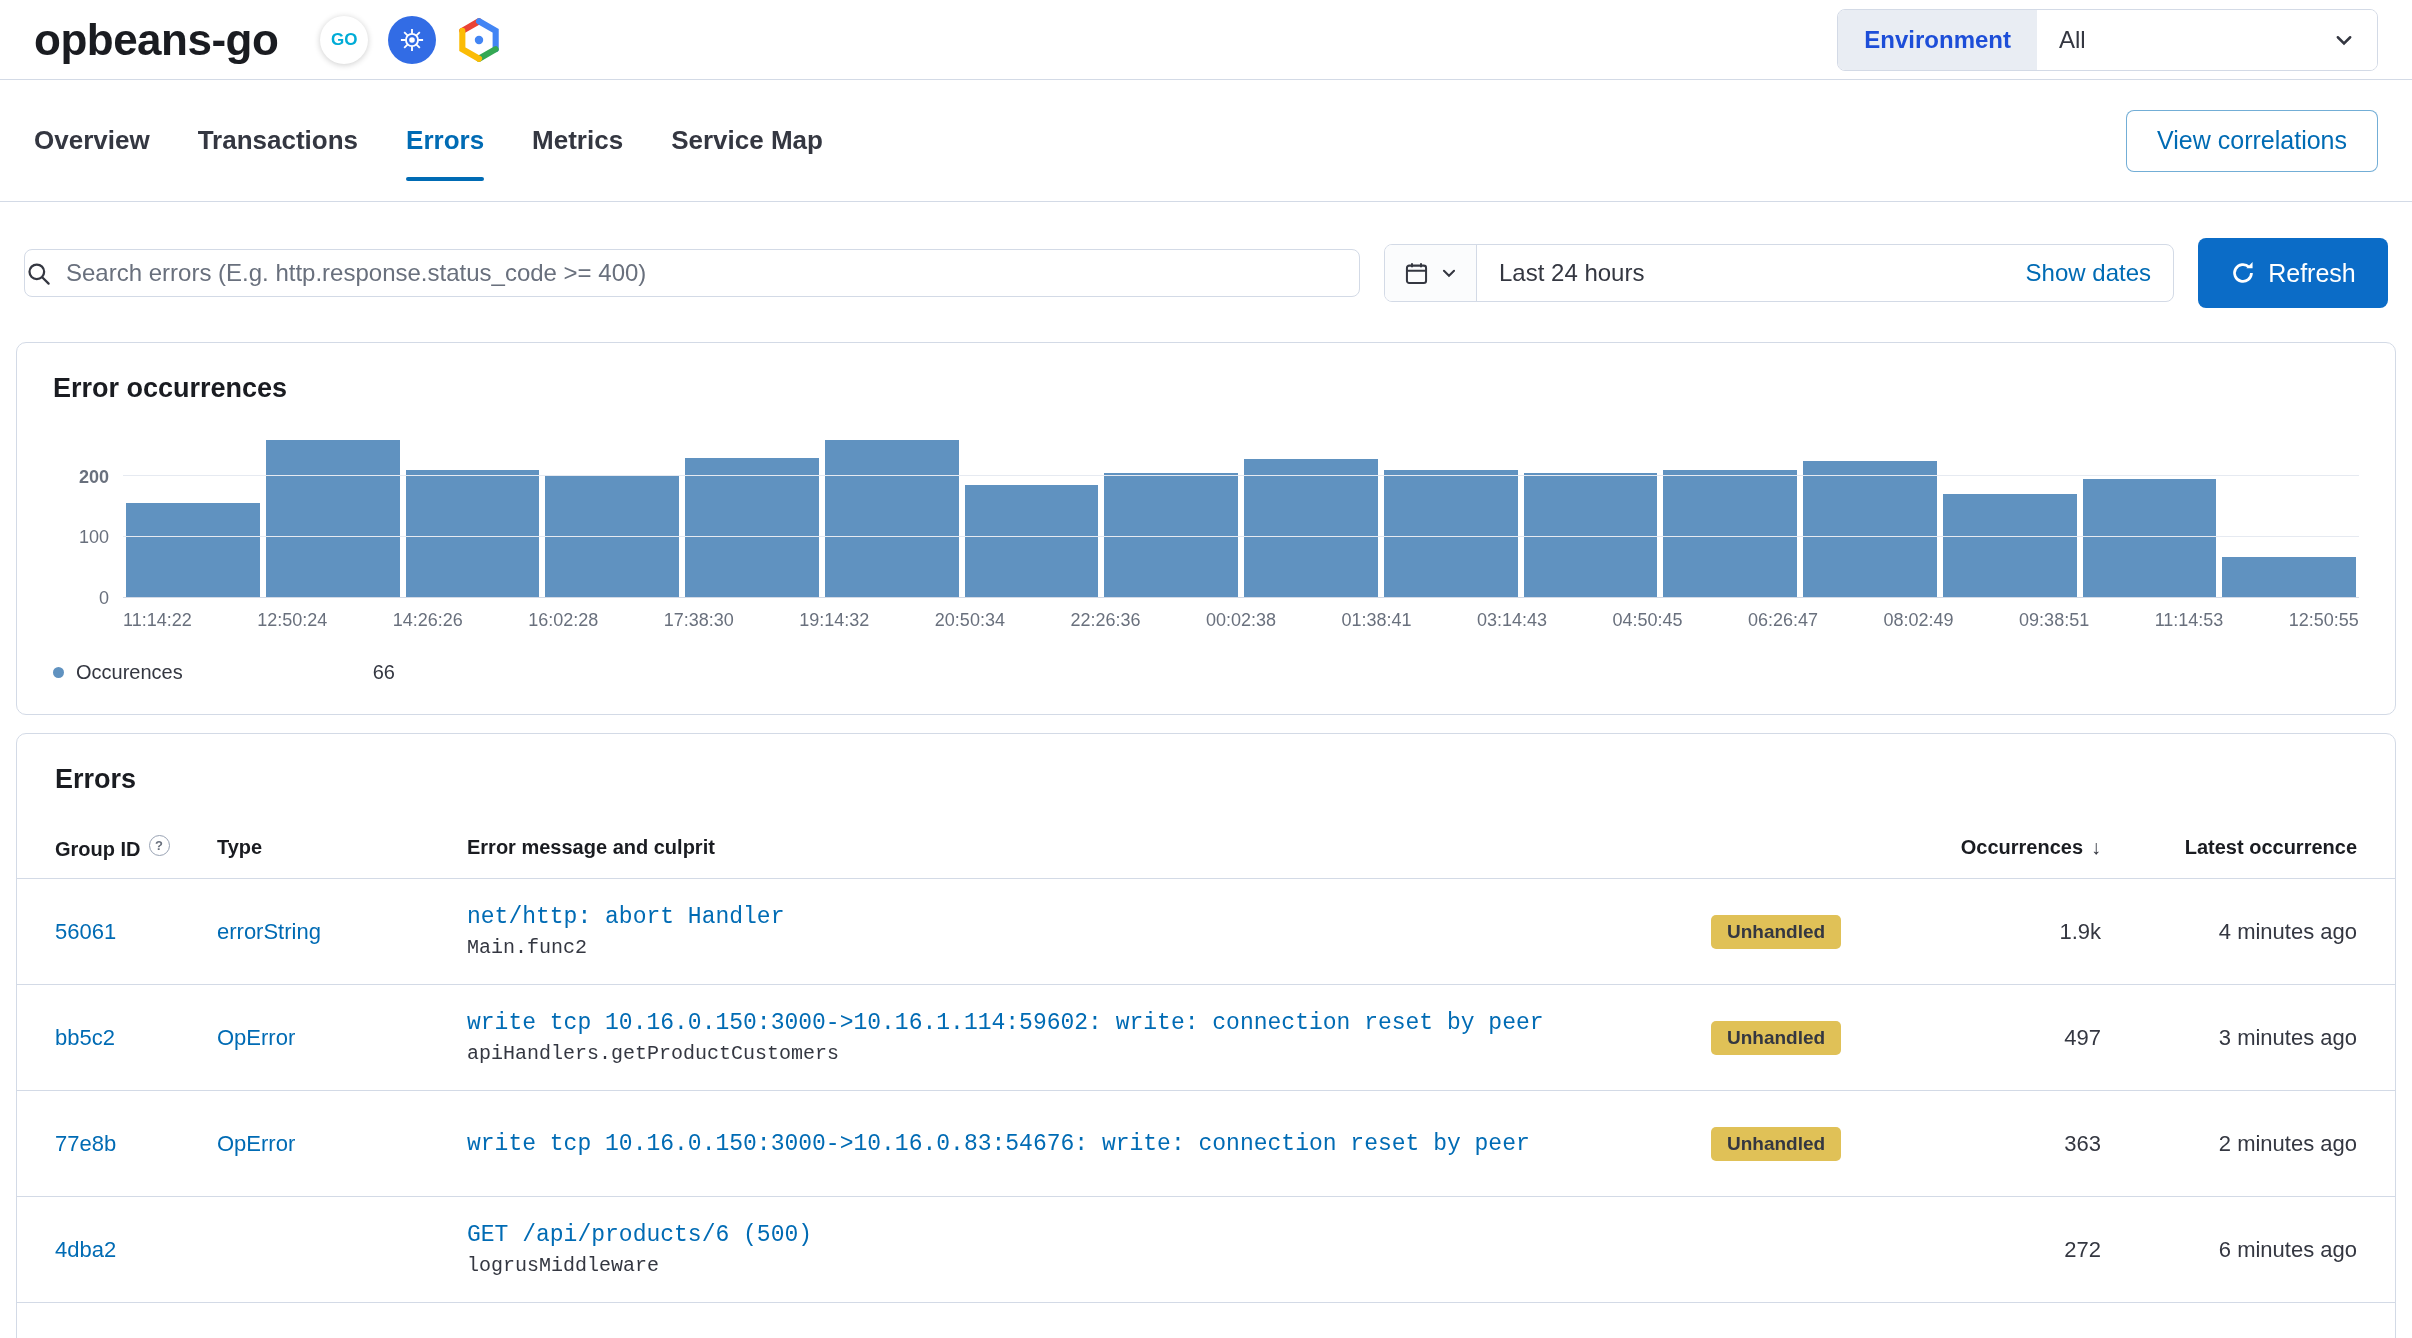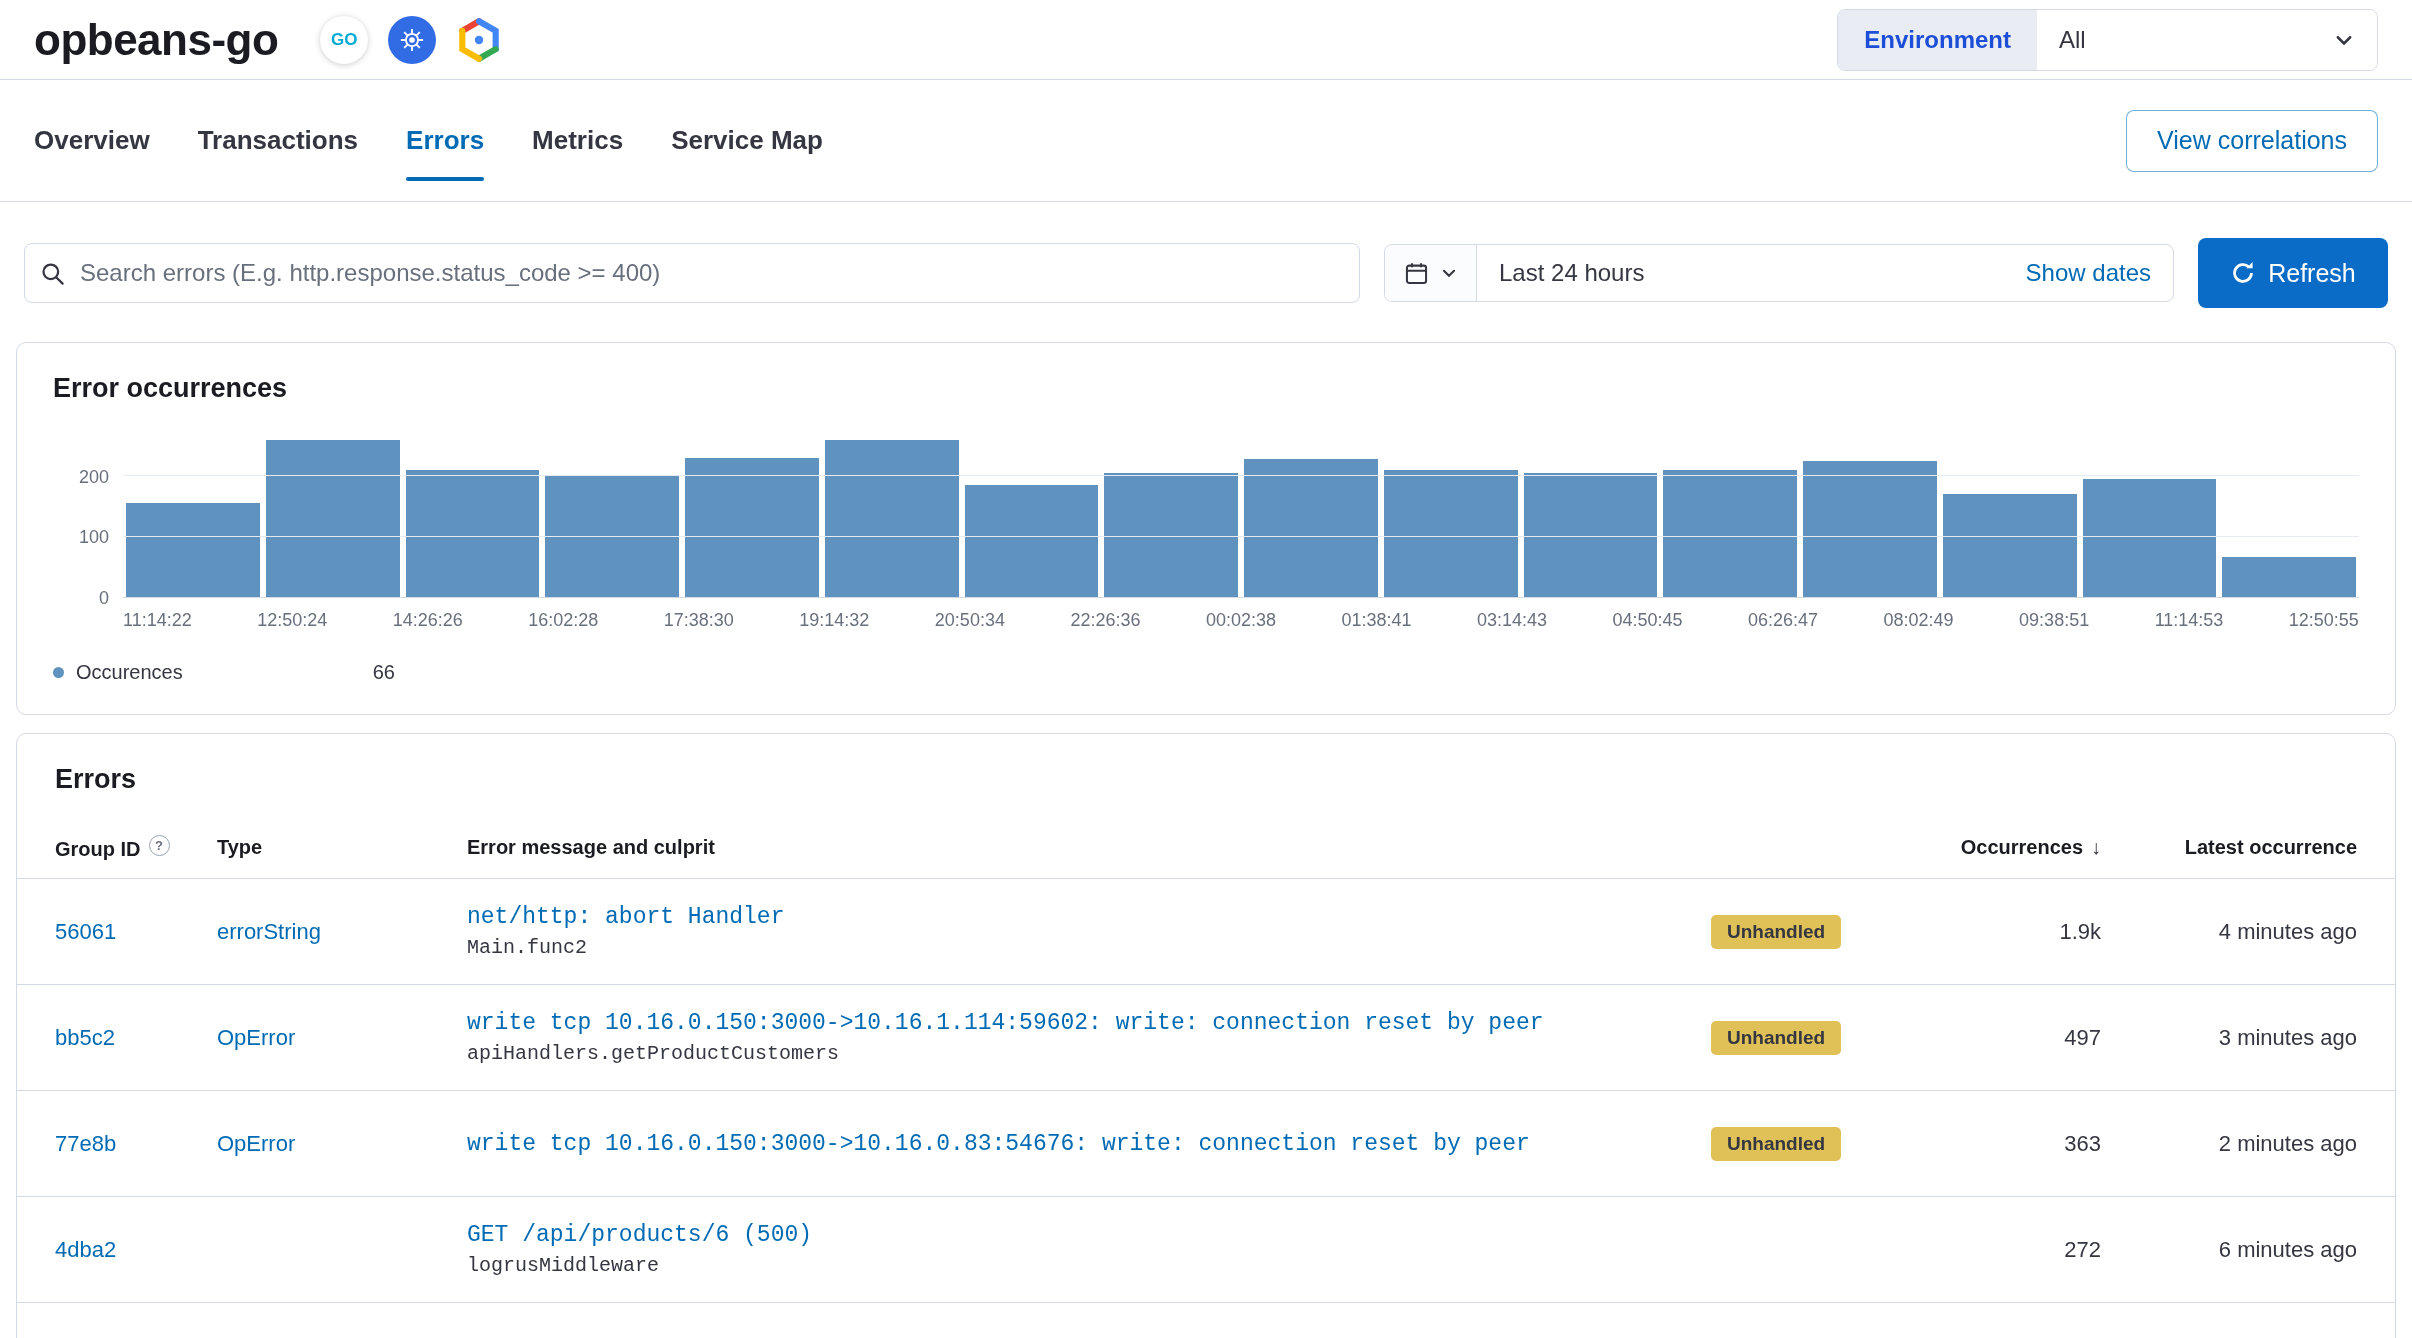--- a/index.html
+++ b/index.html
@@ -21,21 +21,21 @@
   
   .tabs-row{height:122px;display:flex;align-items:center;padding:0 34px;border-bottom:1px solid #D3DAE6}
   .tab{height:100%;display:flex;align-items:center;margin-right:48px;font-size:26px;font-weight:600;color:#343741;position:relative;cursor:pointer}
   .tab.active{color:#006BB4}
   .tab.active::after{content:"";position:absolute;left:0;right:0;bottom:20px;height:4px;background:#006BB4;border-radius:2px}
   .btn-outline{margin-left:auto;height:62px;padding:0 30px;border:1px solid rgba(0,107,180,.55);border-radius:8px;
     color:#006BB4;font-size:25px;font-weight:500;background:#fff;display:flex;align-items:center;cursor:pointer;font-family:inherit}
 
   
   .controls-row{display:flex;align-items:center;gap:24px;padding:0 24px;margin-top:36px}
-  .search-box{flex:1;height:60px;border:1px solid #D3DAE6;border-radius:8px;display:flex;align-items:center;padding:0 14px;background:#fff}
+  .search-box{flex:1;height:48px;border:1px solid #D3DAE6;border-radius:8px;display:flex;align-items:center;padding:0 0;background:#fff}
   .search-box input{flex:1;border:none;outline:none;font-size:24px;color:#343741;margin-left:14px;background:transparent;font-family:inherit}
   .search-box input::placeholder{color:#69707D}
   .datepicker{width:790px;height:58px;border:1px solid #D3DAE6;border-radius:8px;display:flex;align-items:center;background:#fff;overflow:hidden}
   .dp-quick{height:100%;display:flex;align-items:center;gap:10px;padding:0 18px;border-right:1px solid #D3DAE6;background:#FBFCFD;cursor:pointer}
   .dp-range{flex:1;padding-left:22px;font-size:24px;color:#343741;cursor:pointer}
   .dp-show{padding-right:22px;font-size:24px;color:#006BB4;cursor:pointer}
   .btn-primary{width:190px;height:70px;border:none;border-radius:8px;background:#0B6CC7;color:#fff;font-size:25px;font-weight:500;
     display:flex;align-items:center;justify-content:center;gap:12px;cursor:pointer;font-family:inherit}
 
   
@@ -157,21 +157,21 @@
     <span>Refresh</span>
   </button>
 </div>
 
 <section class="panel">
   <h2 class="panel-title">Error occurrences</h2>
   <div class="chart">
     <div class="y-axis">
         <div class="ytick" style="bottom: calc(0% - 10px);">0</div>
         <div class="ytick" style="bottom: calc(35.7143% - 10px);">100</div>
-        <div class="ytick" style="bottom: calc(71.4286% - 10px);">200</div>
+        <div class="ytick" style="bottom: calc(71.4286% - 10px); font-weight: bold;">200</div>
       </div>
     <div class="plot-area">
       <div class="bars">
           <div class="bar" style="height: 55.3571%; background: rgb(96, 146, 192);"></div>
           <div class="bar" style="height: 92.8571%; background: rgb(96, 146, 192);"></div>
           <div class="bar" style="height: 75%; background: rgb(96, 146, 192);"></div>
           <div class="bar" style="height: 71.4286%; background: rgb(96, 146, 192);"></div>
           <div class="bar" style="height: 82.1429%; background: rgb(96, 146, 192);"></div>
           <div class="bar" style="height: 92.8571%; background: rgb(96, 146, 192);"></div>
           <div class="bar" style="height: 66.0714%; background: rgb(96, 146, 192);"></div>

